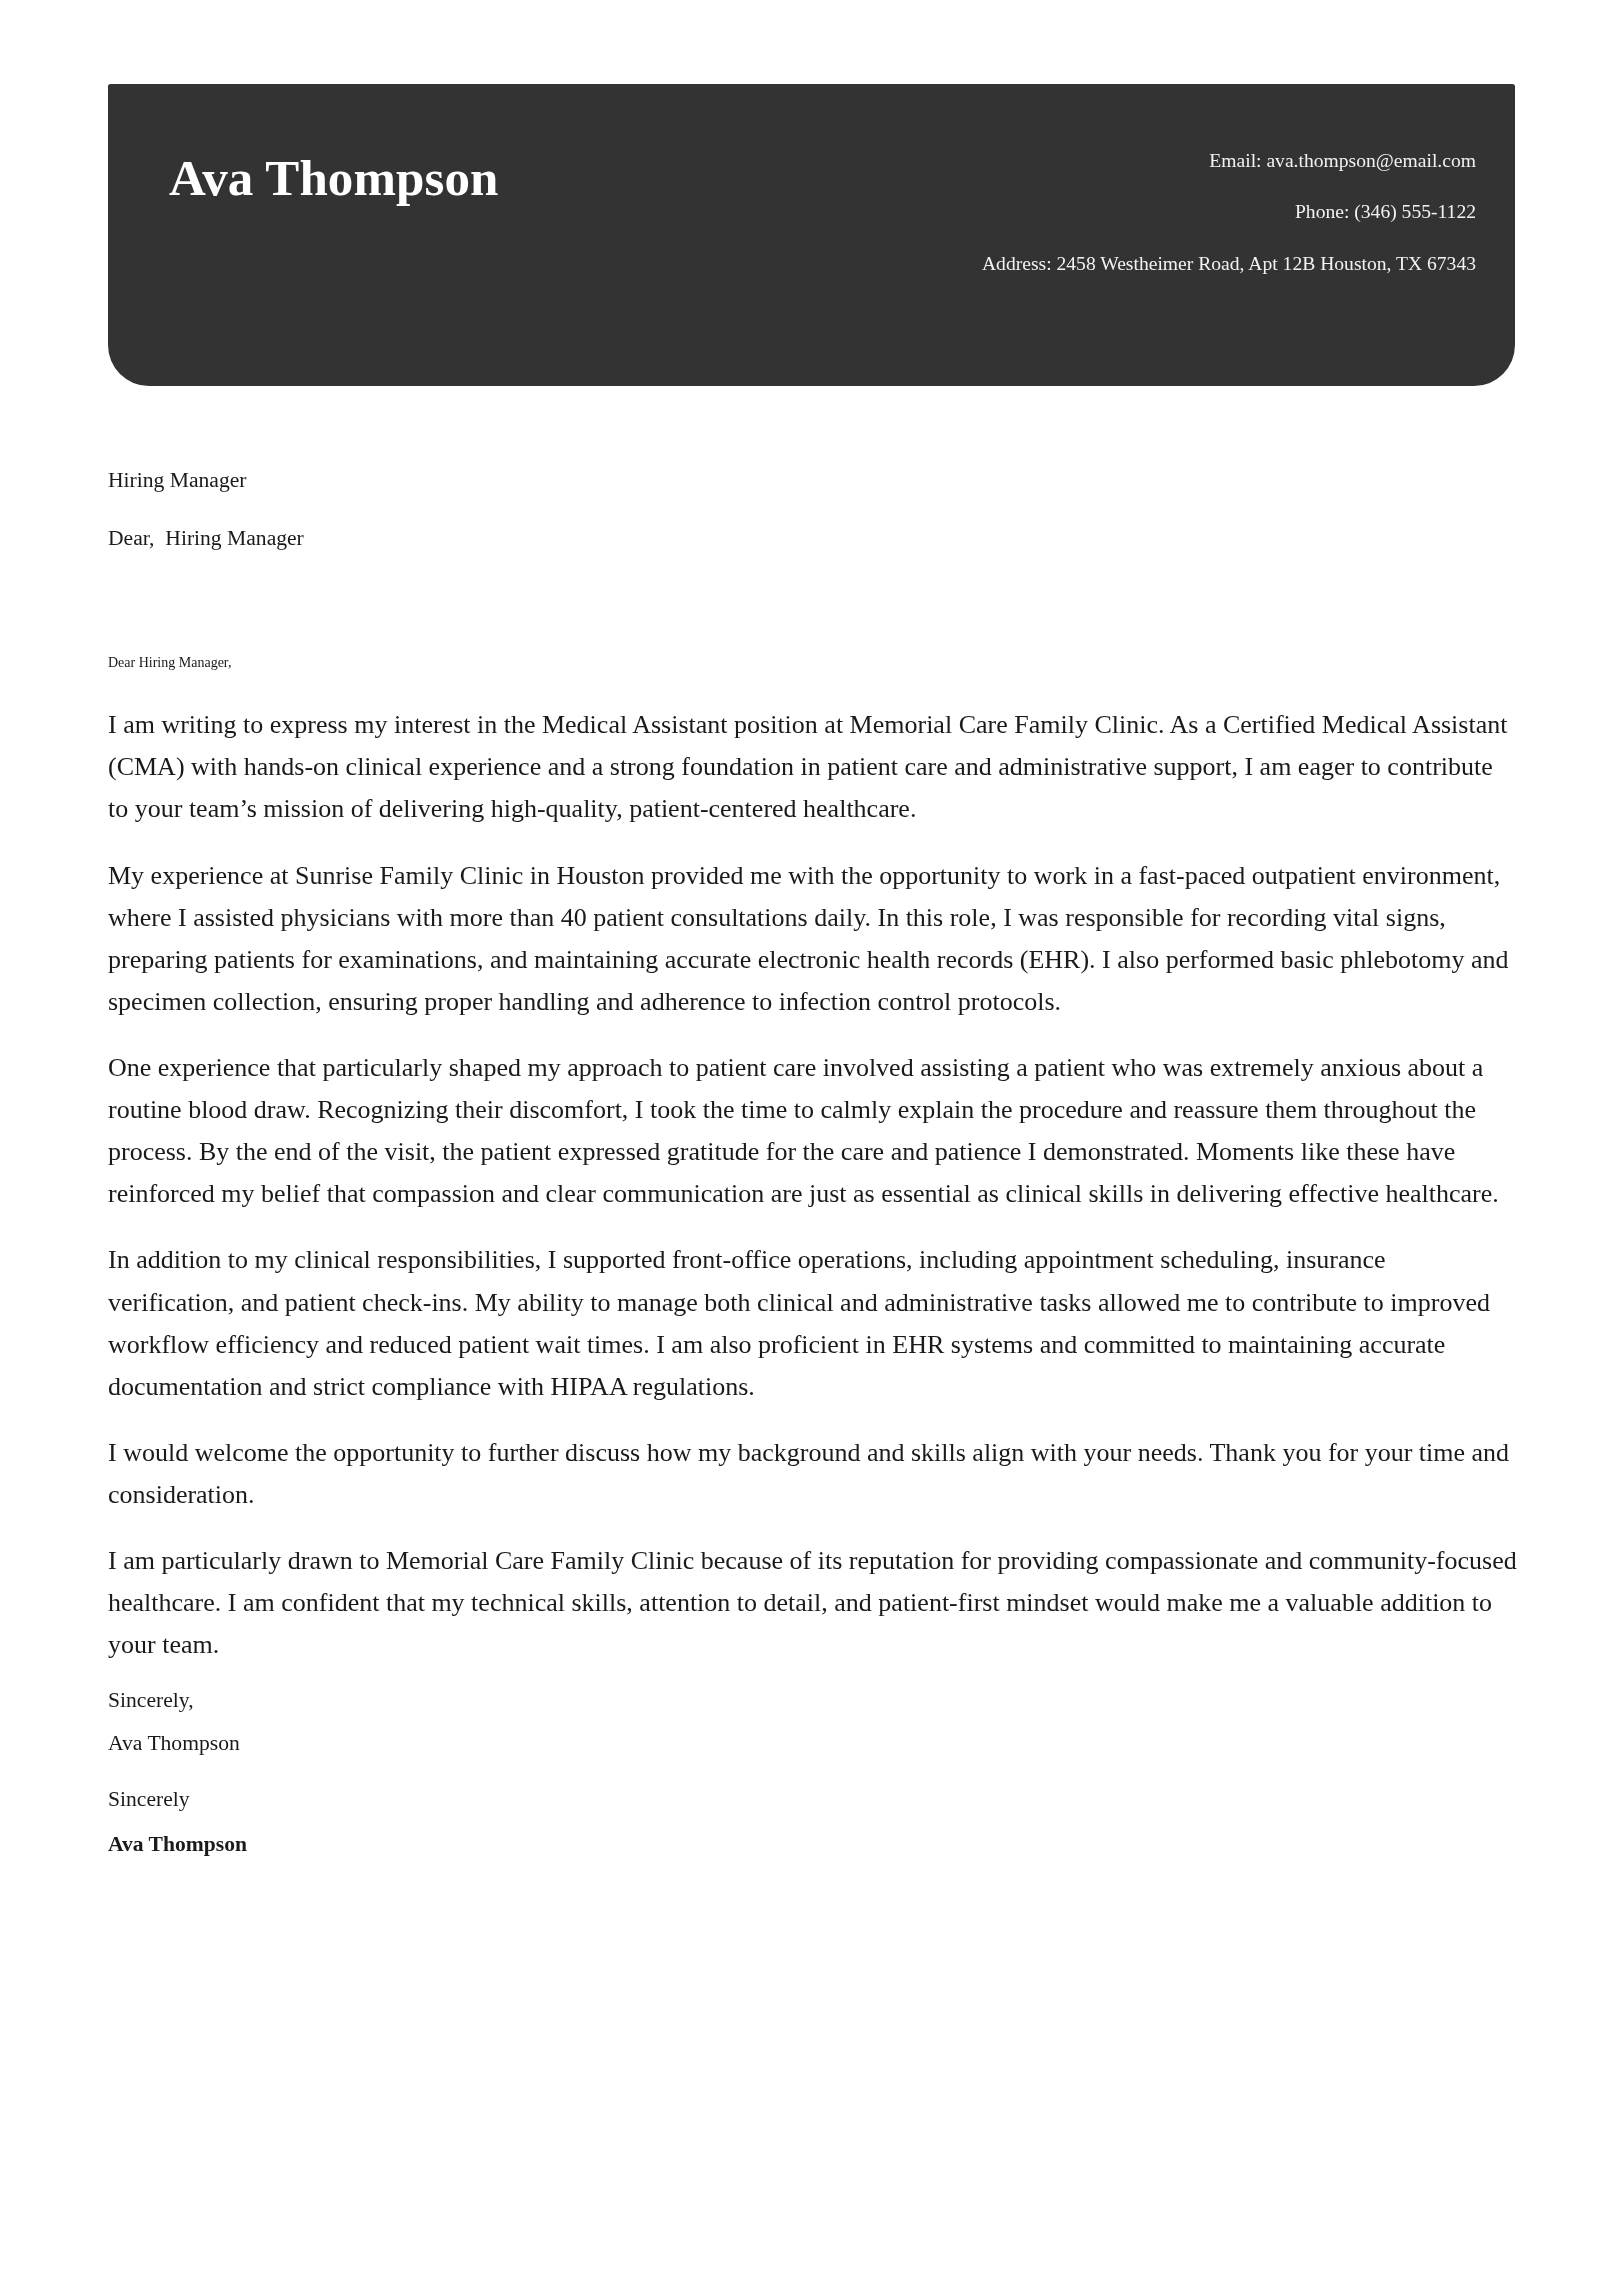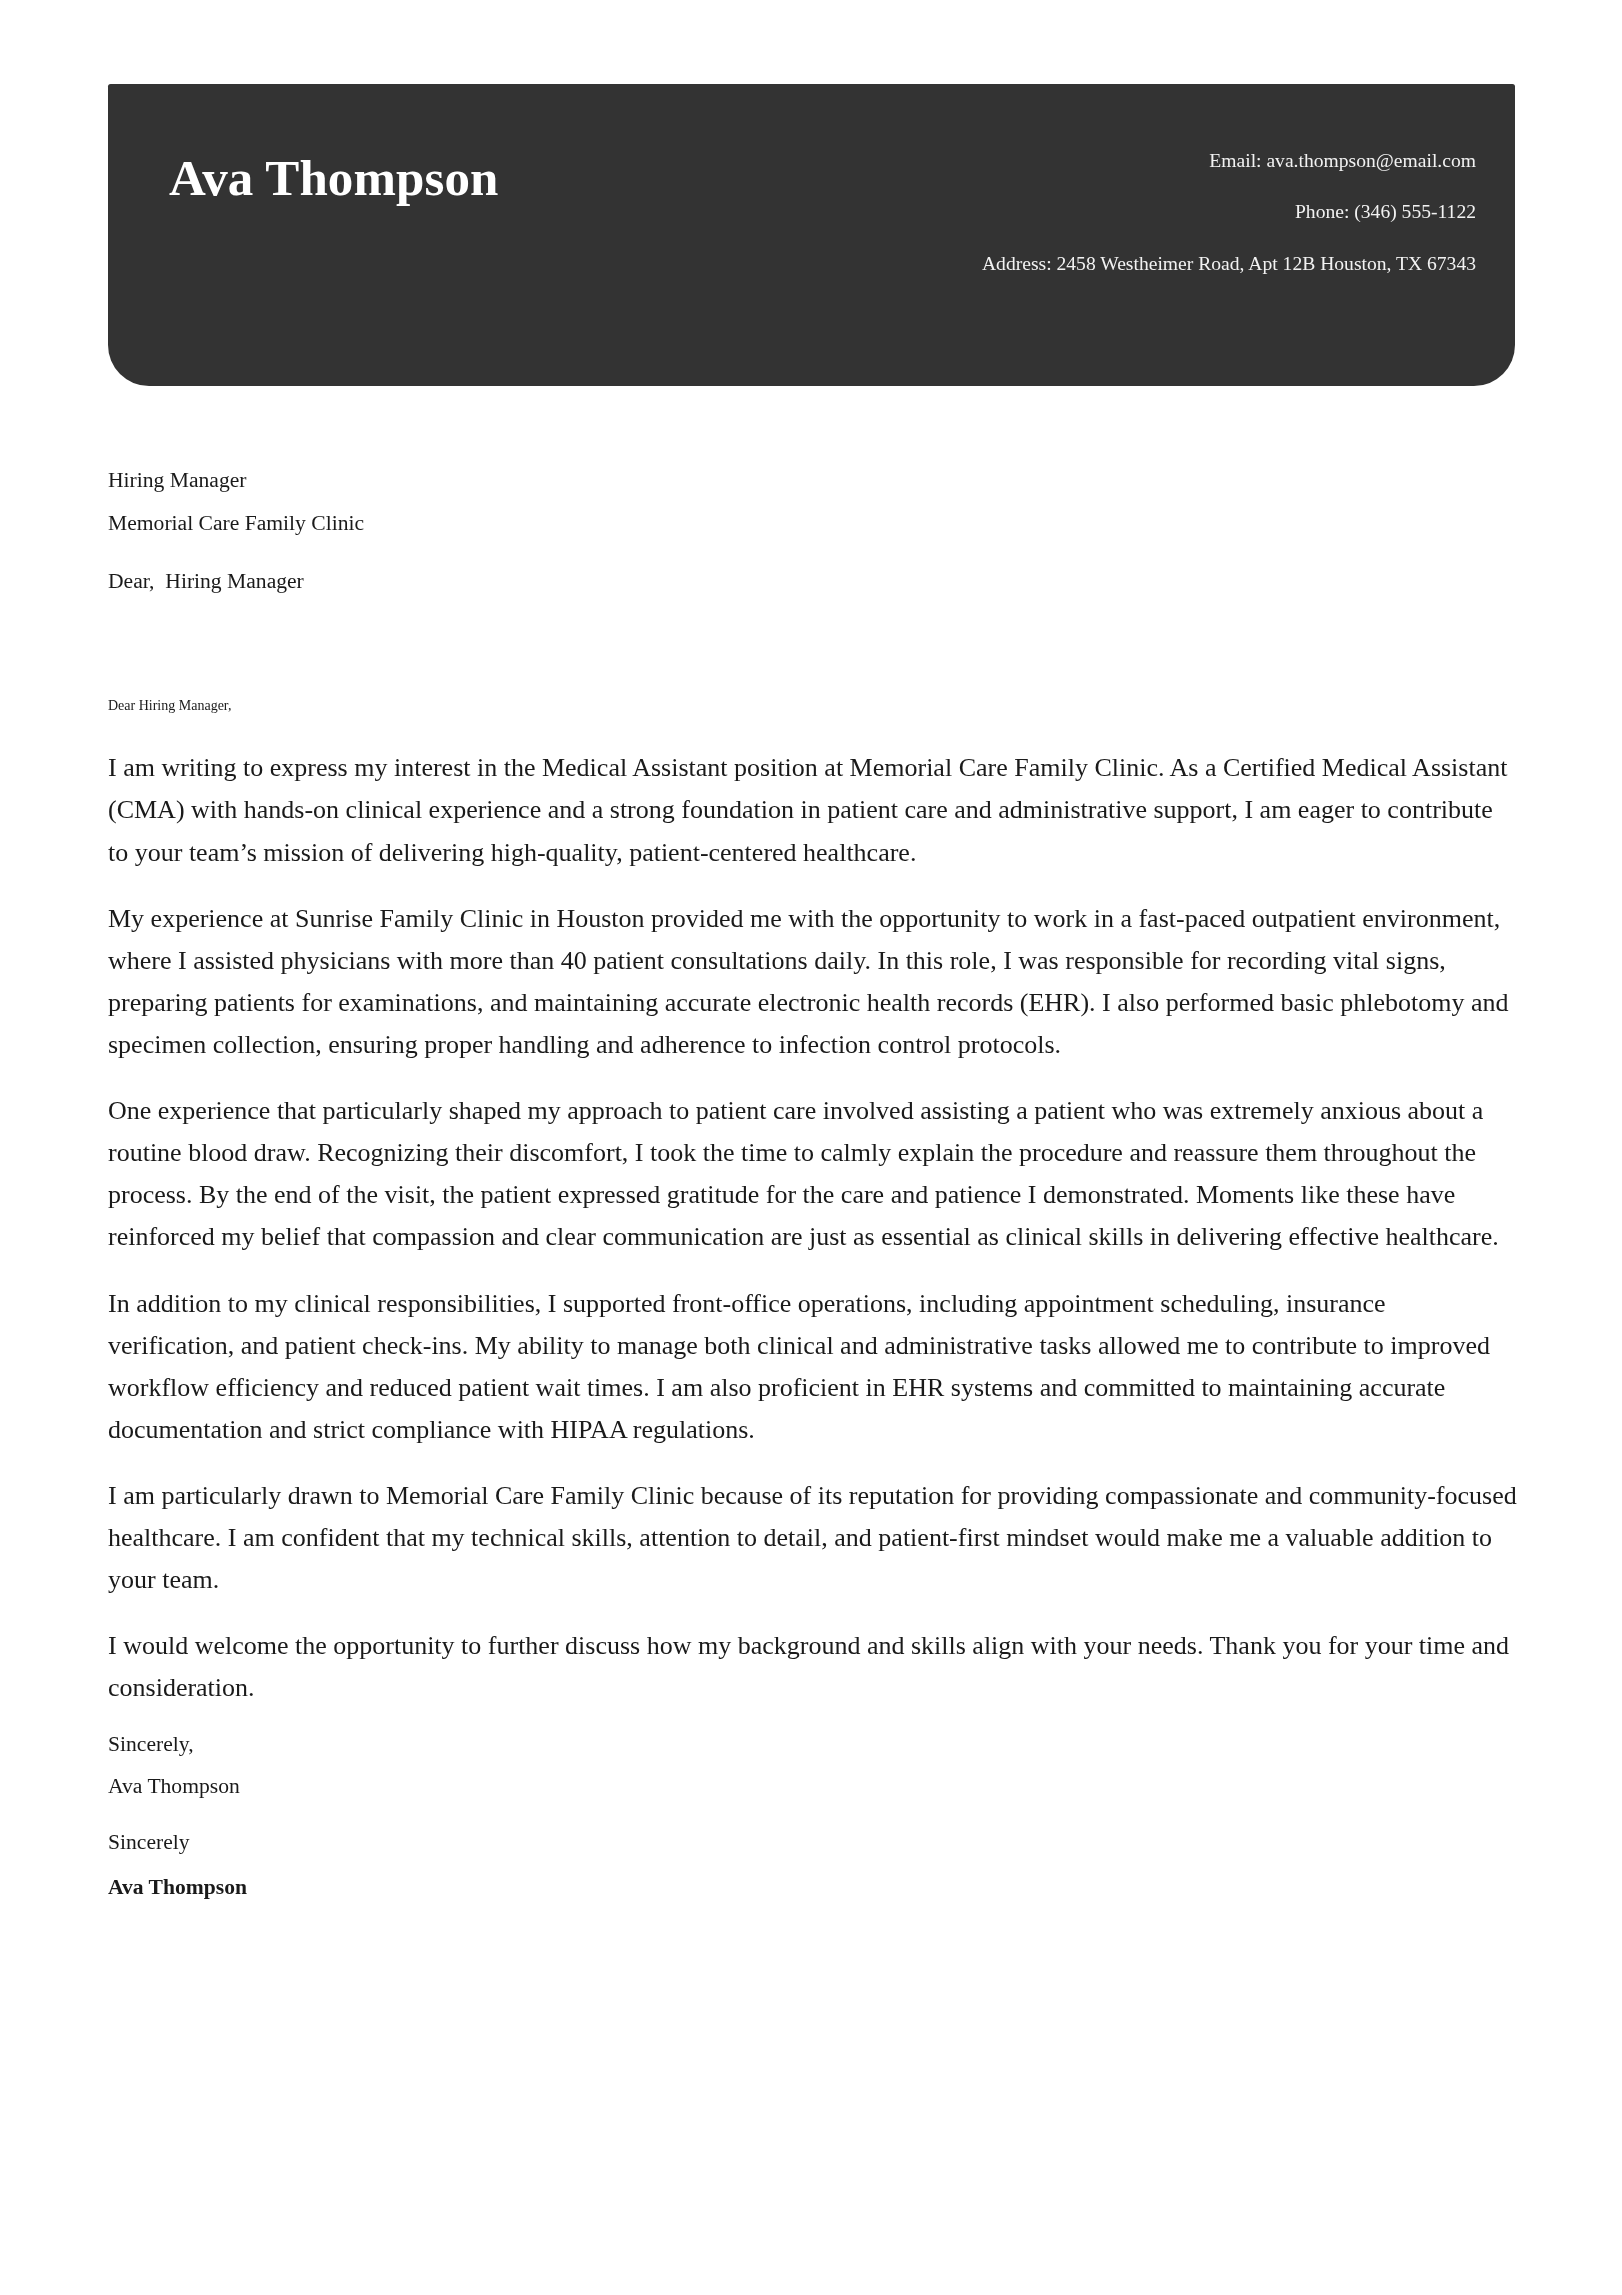--- a/index.html
+++ b/index.html
@@ -164,40 +164,39 @@
       <div class="contact-line">Phone: (346) 555-1122</div>
       <div class="contact-line">Address: 2458 Westheimer Road, Apt 12B Houston, TX 67343</div>
     </div>
 
   </div>
 
   <div class="letter">
 
     <div class="recipient-block">
       <div class="recipient-line">Hiring Manager</div>
-      <div class="recipient-line">Memorial Care Family Clinic</div>
     </div>
 
     <div class="salutation-top">Dear,  Hiring Manager</div>
 
     <div class="body-block">
 
       <div class="salutation-main">Dear Hiring Manager,</div>
 
       <p class="letter-paragraph">I am writing to express my interest in the Medical Assistant position at Memorial Care Family Clinic. As a Certified Medical Assistant (CMA) with hands-on clinical experience and a strong foundation in patient care and administrative support, I am eager to contribute to your team’s mission of delivering high-quality, patient-centered healthcare.</p>
 
       <p class="letter-paragraph">My experience at Sunrise Family Clinic in Houston provided me with the opportunity to work in a fast-paced outpatient environment, where I assisted physicians with more than 40 patient consultations daily. In this role, I was responsible for recording vital signs, preparing patients for examinations, and maintaining accurate electronic health records (EHR). I also performed basic phlebotomy and specimen collection, ensuring proper handling and adherence to infection control protocols.</p>
 
       <p class="letter-paragraph">One experience that particularly shaped my approach to patient care involved assisting a patient who was extremely anxious about a routine blood draw. Recognizing their discomfort, I took the time to calmly explain the procedure and reassure them throughout the process. By the end of the visit, the patient expressed gratitude for the care and patience I demonstrated. Moments like these have reinforced my belief that compassion and clear communication are just as essential as clinical skills in delivering effective healthcare.</p>
 
       <p class="letter-paragraph">In addition to my clinical responsibilities, I supported front-office operations, including appointment scheduling, insurance verification, and patient check-ins. My ability to manage both clinical and administrative tasks allowed me to contribute to improved workflow efficiency and reduced patient wait times. I am also proficient in EHR systems and committed to maintaining accurate documentation and strict compliance with HIPAA regulations.</p>
 
+      <p class="letter-paragraph">I would welcome the opportunity to further discuss how my background and skills align with your needs. Thank you for your time and consideration.</p>
+
       <p class="letter-paragraph">I am particularly drawn to Memorial Care Family Clinic because of its reputation for providing compassionate and community-focused healthcare. I am confident that my technical skills, attention to detail, and patient-first mindset would make me a valuable addition to your team.</p>
-
-      <p class="letter-paragraph">I would welcome the opportunity to further discuss how my background and skills align with your needs. Thank you for your time and consideration.</p>
 
       <div class="signoff-block">
         <div class="signoff-line">Sincerely,</div>
         <div class="signoff-line">Ava Thompson</div>
       </div>
 
       <div class="closing-block">
         <div class="closing-word">Sincerely</div>
         <div class="closing-name">Ava Thompson</div>
       </div>

